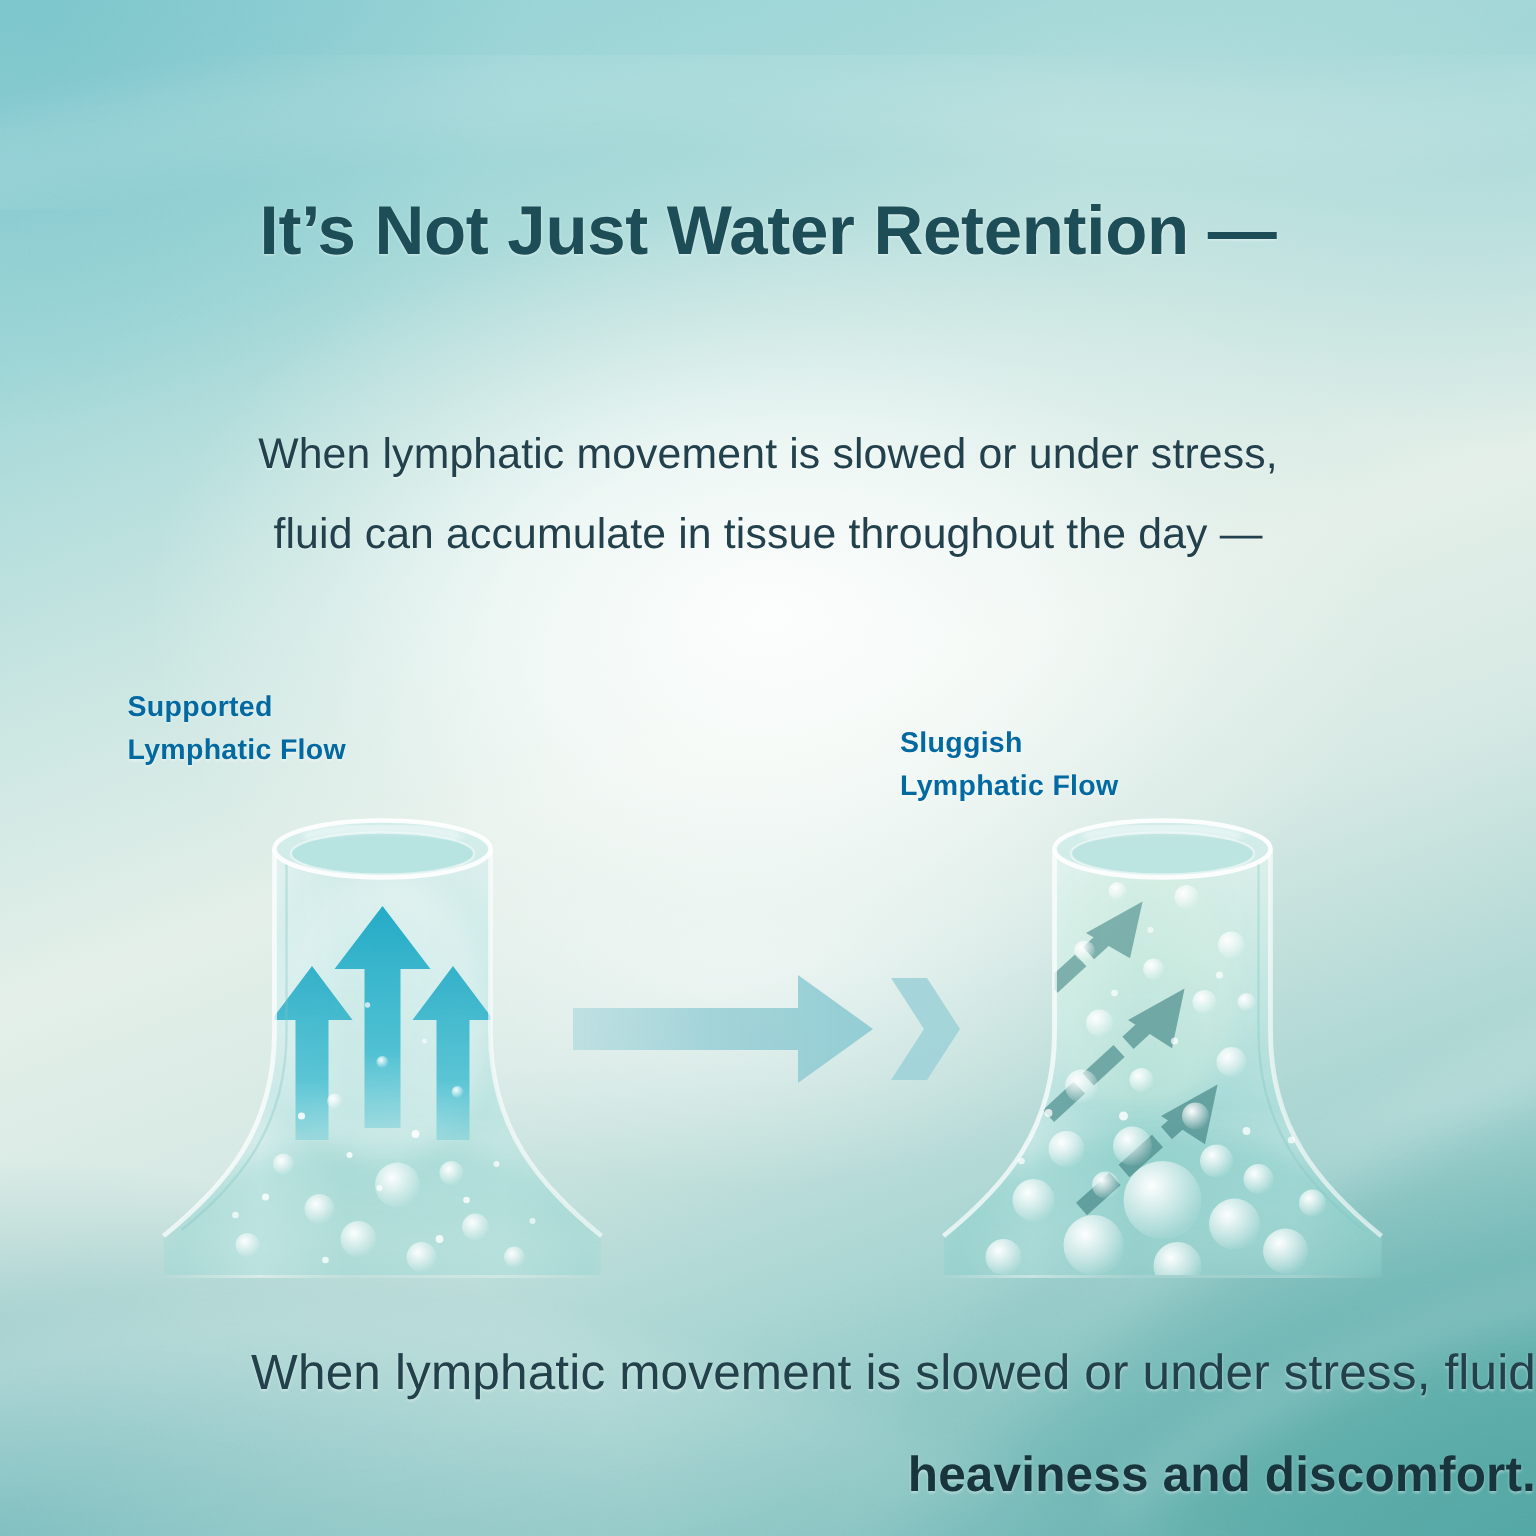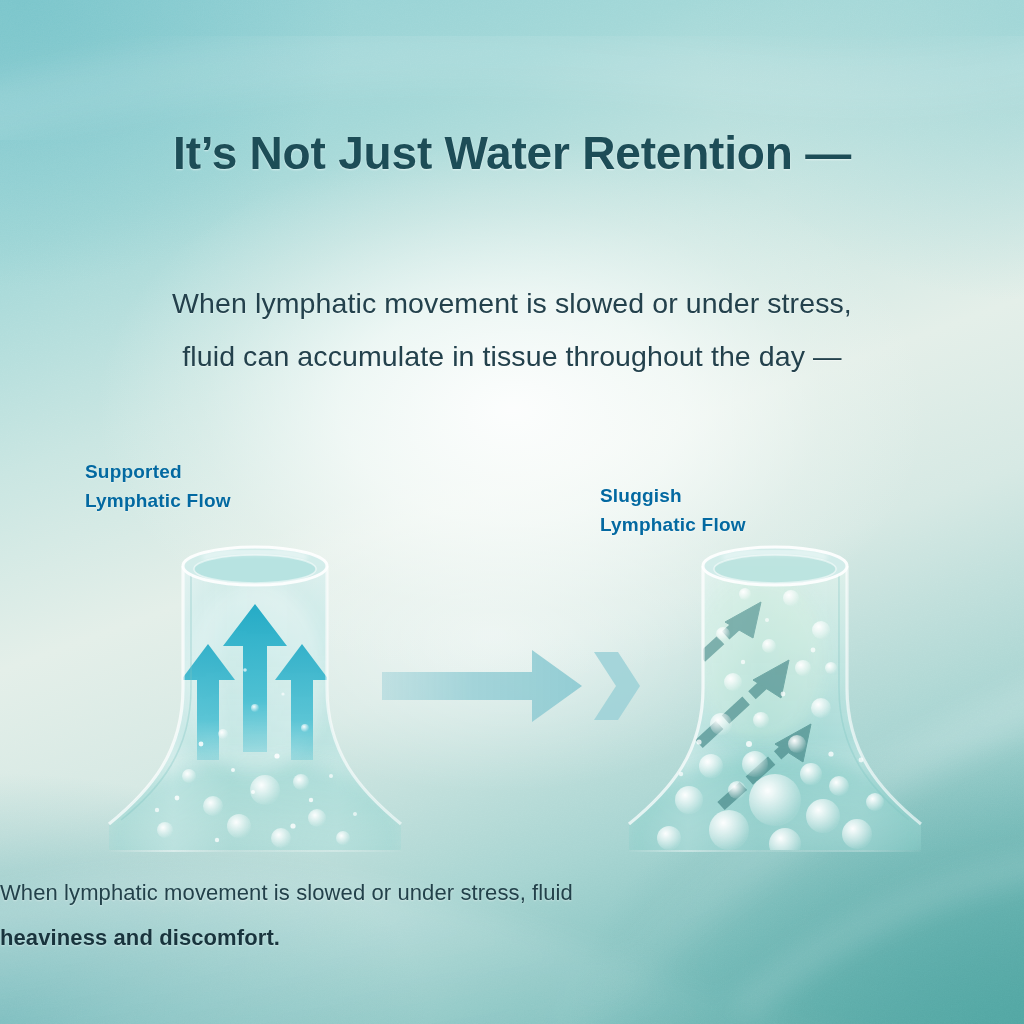--- a/index.html
+++ b/index.html
@@ -128,23 +128,23 @@
   }
   .panel-label .pl-line { display: block; }
   #label-left  { left: 85px;  top: 458px; }
   #label-right { left: 600px; top: 458px; margin-top: 24px; }
 
   .caption {
     position: absolute;
     top: 848px;
     left: 0;
     width: 100%;
-    text-align: left;
+    text-align: right;
     color: #22414a;
-    font-size: 22px;
+    font-size: 33px;
     font-weight: 400;
     line-height: 2.06;
     letter-spacing: 0.1px;
     text-shadow: 0 1px 2px rgba(255,255,255,0.4);
   }
   .caption .cp-line { display: block; }
   .caption b { font-weight: 700; color: #18343d; }
 
   
   .figure {

